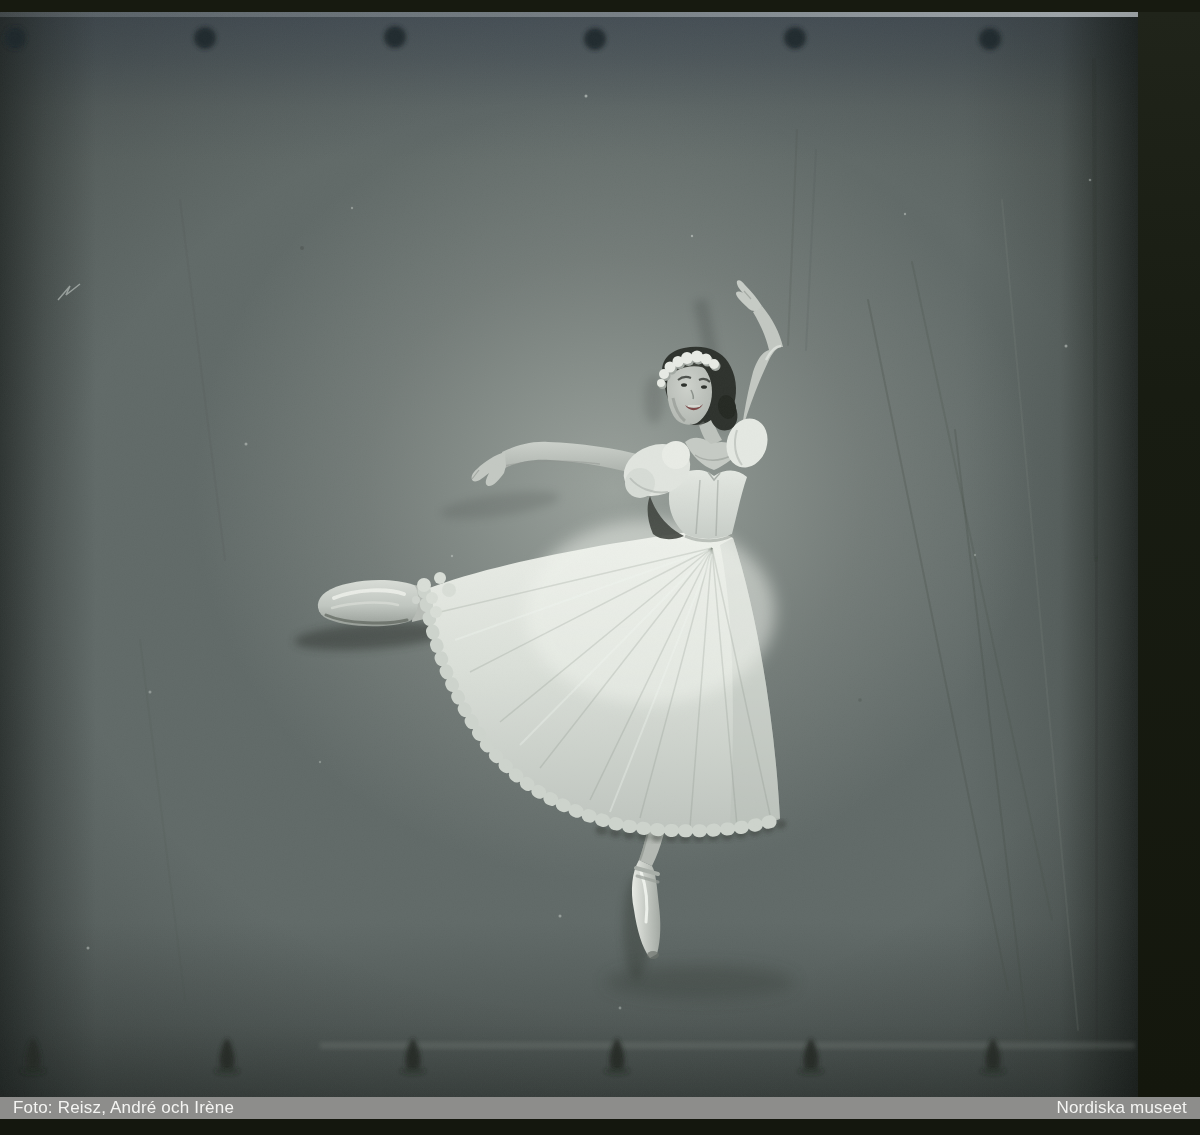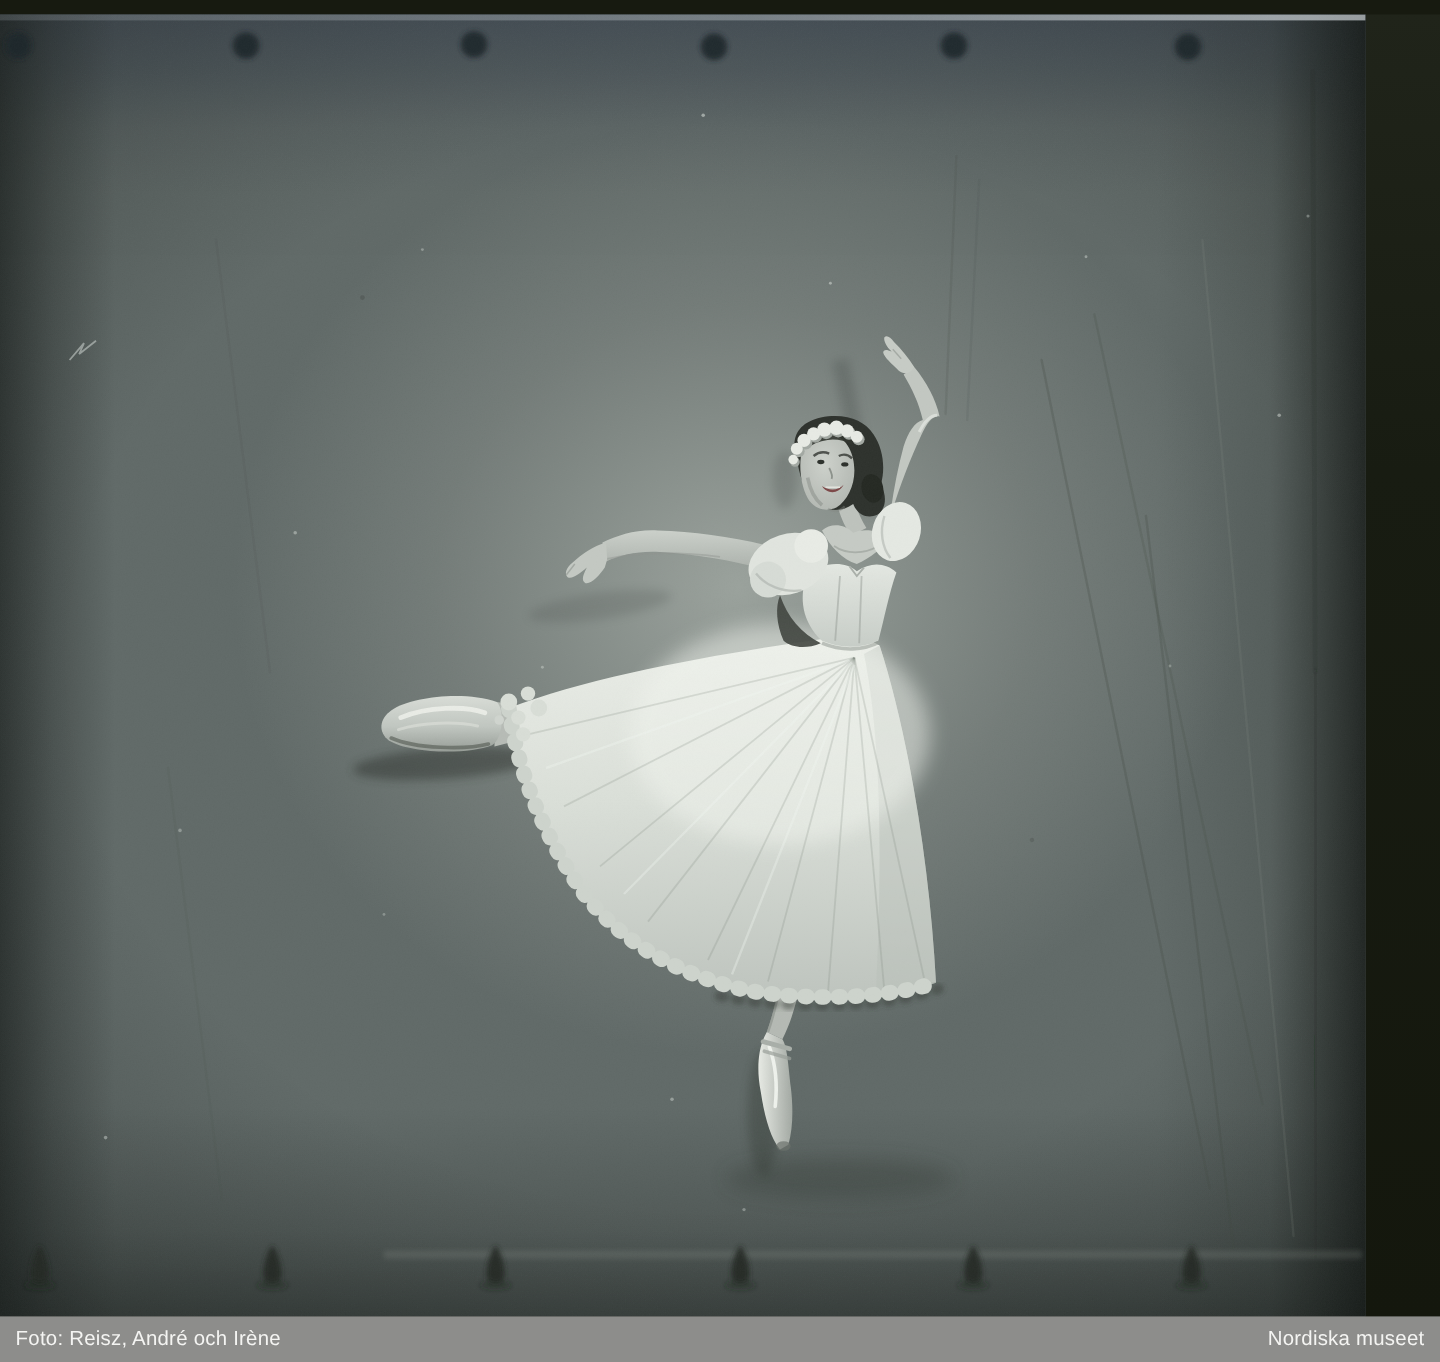--- a/index.html
+++ b/index.html
@@ -26,21 +26,21 @@
       #606967;
   }
   
   .photo::before{
     content:"";position:absolute;left:0;top:0;width:100%;height:5px;
     background:linear-gradient(90deg, rgba(185,193,199,.20), rgba(196,203,208,.40) 55%, rgba(210,216,220,.68) 96%);
   }
   .photo svg{position:absolute;left:0;top:-12px;}
   
   .caption{
-    position:absolute;left:0;top:1097px;width:1200px;height:38px;
+    position:absolute;left:0;top:1097px;width:1200px;height:22px;
     background:#8d8d8b;color:#f4f4f2;
     display:flex;justify-content:space-between;align-items:center;
     padding:0 13px;box-sizing:border-box;
     font-size:17px;letter-spacing:.2px;
   }
 </style>
 </head>
 <body>
 
 <div class="stage">

